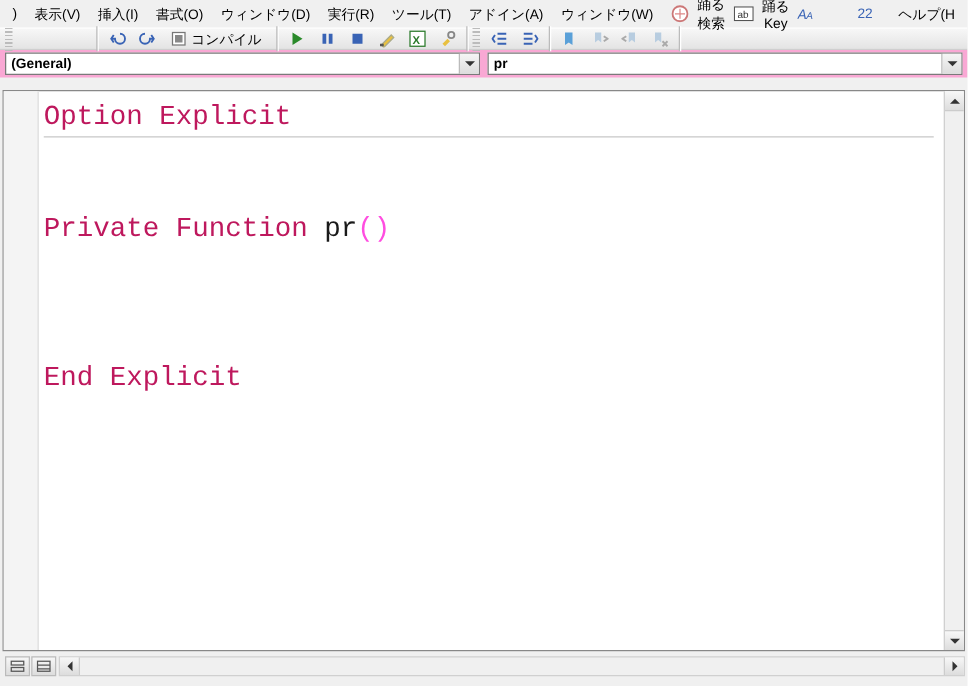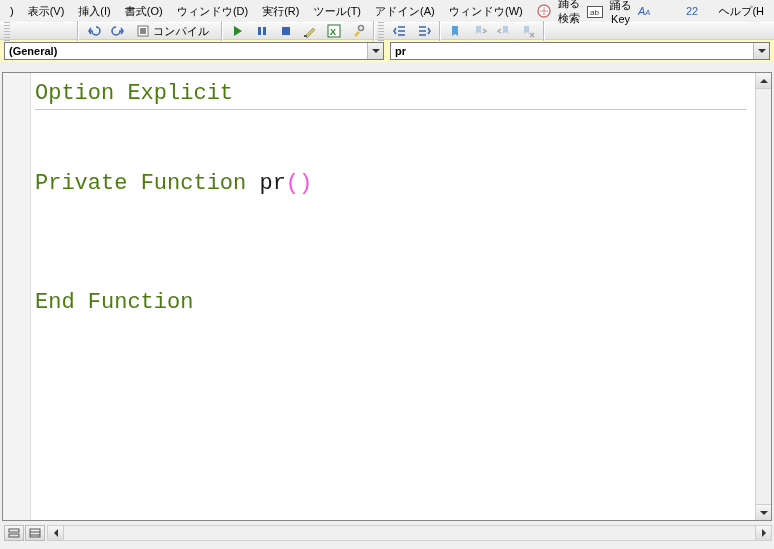--- a/index.html
+++ b/index.html
@@ -48,21 +48,21 @@
     display: flex; align-items: center; justify-content: center;
     border: 1px solid transparent;
     margin: 0 1px;
   }
   .tb-sep { width: 2px; height: 20px; border-left: 1px solid #bbb; border-right:1px solid #fff; margin: 0 3px;}
   .tb-label { font-size: 11px; padding: 0 3px; }
   .dropdowns {
     display: flex;
     align-items: center;
     height: 22px;
-    background: #fef9c3;
+    background: #f9a8d4;
     padding: 2px 4px;
     gap: 6px;
   }
   .dd {
     flex: 1;
     height: 18px;
     border: 1px solid #7a7a7a;
     background: #fff;
     display: flex;
     align-items: center;
@@ -94,21 +94,21 @@
     flex: 1;
     padding: 6px 8px 6px 4px;
     font-family: "Consolas","Courier New",monospace;
     font-size: 22px;
     line-height: 1.35;
     color: #666;
     white-space: pre;
     overflow: hidden;
     position: relative;
   }
-  .kw { color: #4d7c0f; }
+  .kw { color: #be185d; }
   .name { color: #1a1a1a; }
   .paren { color: #ff4de0; }
   .rule { border-bottom: 1px solid #c8c8c8; }
   .vscroll {
     width: 16px;
     background: #f0f0f0;
     border-left: 1px solid #d0d0d0;
     display: flex; flex-direction: column;
   }
   .sbtn { height: 16px; background: linear-gradient(#f7f7f7,#ddd); display:flex;align-items:center;justify-content:center; border-bottom:1px solid #ccc;}
@@ -287,21 +287,21 @@
 </div>
 
 <div class="editor-wrap">
   <div class="marginbar"></div>
   <div class="code"><div class="rule"><span class="kw">Option Explicit</span></div>
 <span> </span>
 <span class="kw">Private</span> <span class="kw">Function</span> <span class="name">pr</span><span class="paren">()</span>
 <span> </span>
 <span> </span>
 <span> </span>
-<span class="kw">End Function</span></div>
+<span class="kw">End Explicit</span></div>
   <div class="vscroll">
     <div class="sbtn">
         <span class="tri-up"></span>
       </div>
     <div class="track"></div>
     <div class="sbtn last">
         <span class="tri-down"></span>
       </div>
   </div>
 </div>

